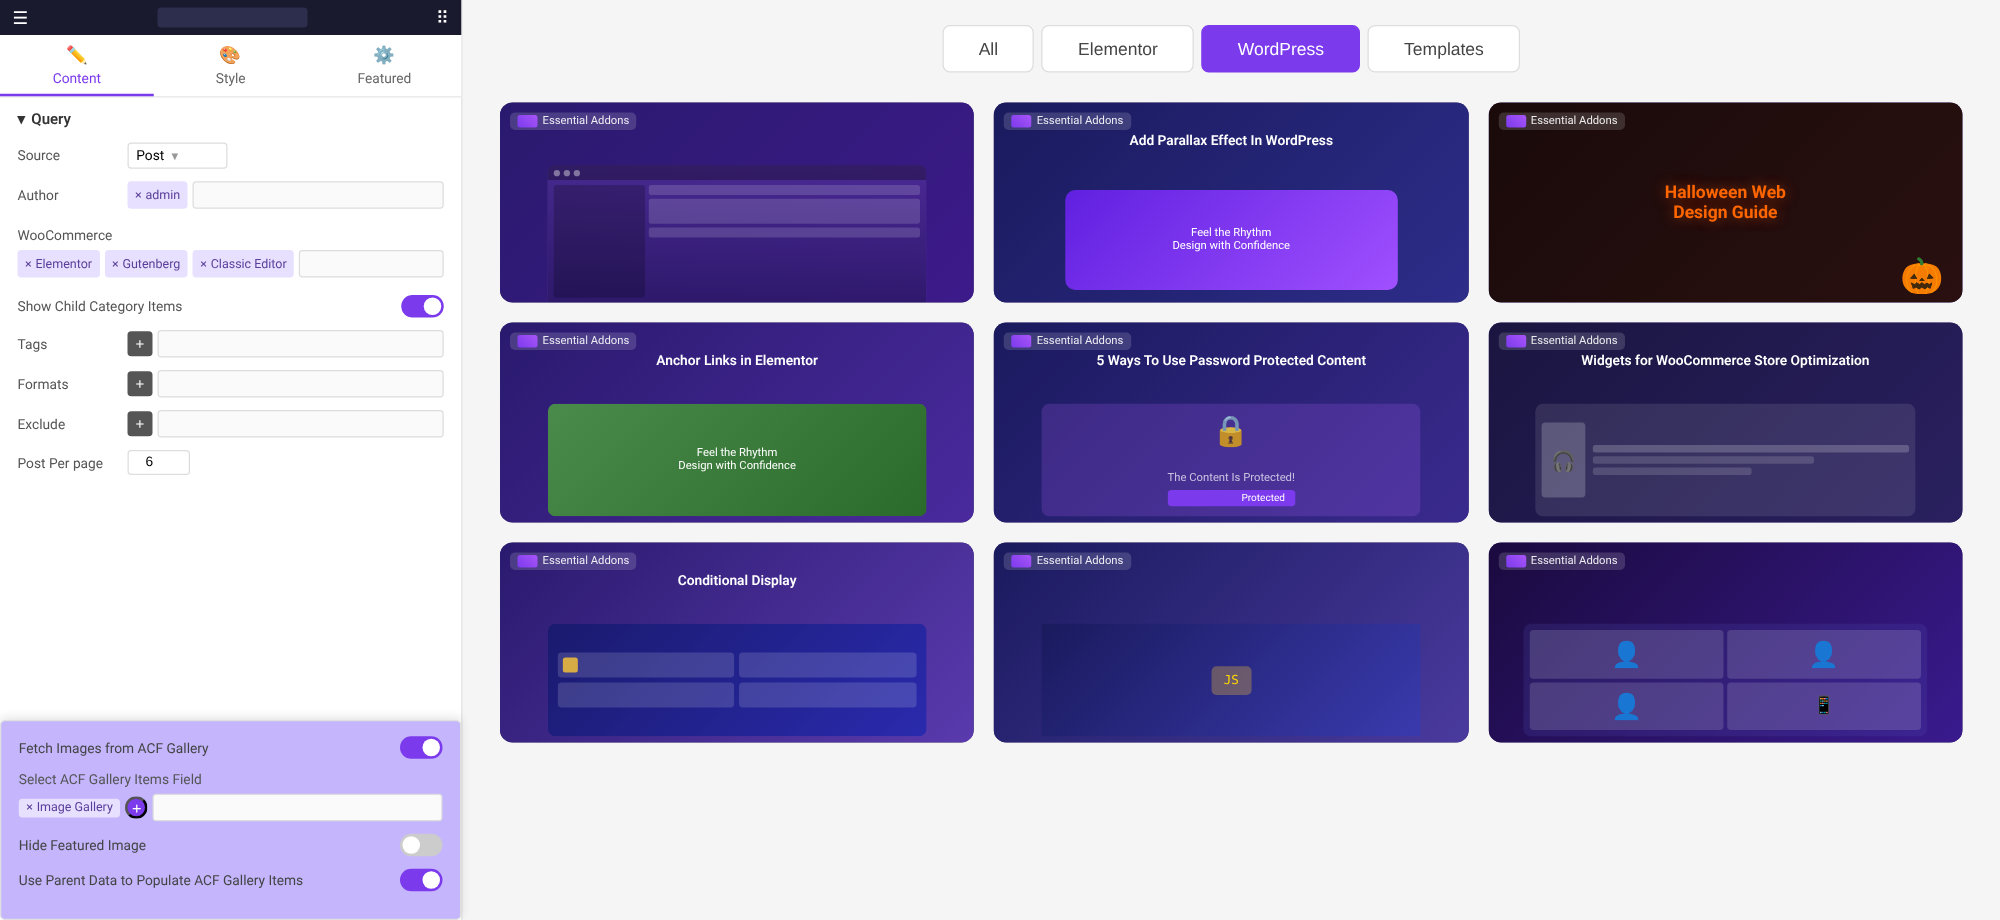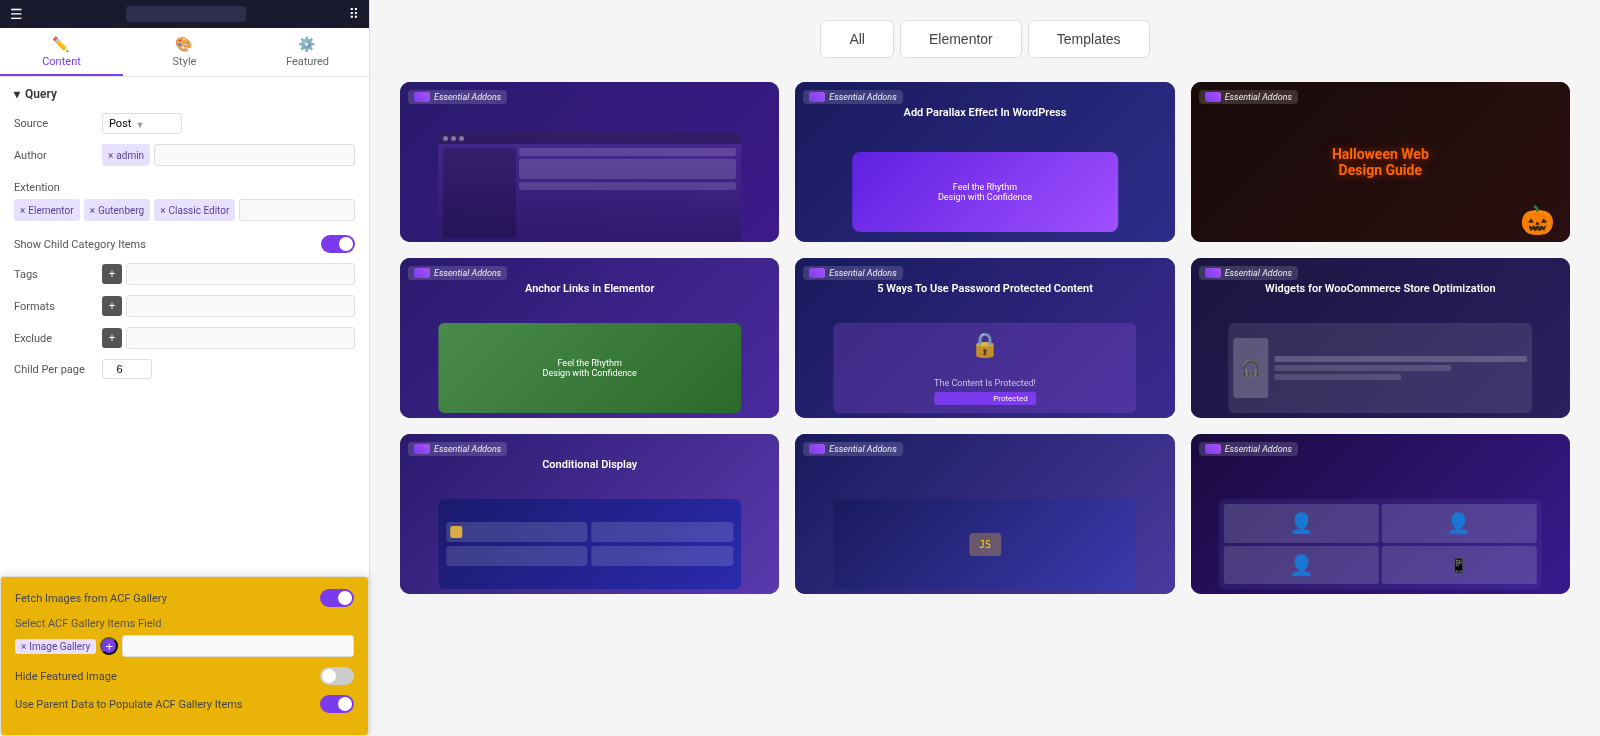--- a/index.html
+++ b/index.html
@@ -211,21 +211,21 @@
       width: 50px;
       text-align: center;
     }
 
     
     .tooltip-panel {
       position: absolute;
       bottom: 0;
       left: 0;
       right: 0;
-      background: #eab308;
+      background: #c4b5fd;
       border: 1px solid #e0e0e0;
       border-radius: 4px;
       padding: 12px 14px;
       box-shadow: 0 -2px 8px rgba(0,0,0,0.1);
       z-index: 20;
     }
 
     .tooltip-row {
       display: flex;
       align-items: center;
@@ -345,21 +345,20 @@
       width: 16px;
       height: 10px;
       background: linear-gradient(45deg, #7c3aed, #a855f7);
       border-radius: 2px;
     }
 
     .badge-text {
       font-size: 9px;
       color: #fff;
       opacity: 0.9;
-      font-style: italic;
     }
 
     .card-title {
       position: absolute;
       top: 24px;
       left: 0;
       right: 0;
       text-align: center;
       font-size: 11px;
       font-weight: 600;
@@ -603,21 +602,21 @@
       <div style="display:flex;gap:4px;flex:1;">
         <span class="tag">
           <span>×</span>
           <span>admin</span>
         </span>
         <input class="field-input" style="flex: 1 1 0%;">
       </div>
     </div>
 
     <div style="margin-bottom:10px;">
-      <span class="field-label">Extention</span>
+      <span class="field-label">WooCommerce</span>
       <div class="tag-list">
         <span class="tag">
           <span>×</span>
           <span>Elementor</span>
         </span>
         <span class="tag">
           <span>×</span>
           <span>Gutenberg</span>
         </span>
         <span class="tag">
@@ -651,21 +650,21 @@
 
     <div class="field-row">
       <span class="field-label">Exclude</span>
       <div style="display:flex;gap:4px;align-items:center;flex:1;">
         <button class="add-btn">+</button>
         <input class="field-input" style="flex: 1 1 0%;">
       </div>
     </div>
 
     <div class="field-row">
-      <span class="field-label">Child Per page</span>
+      <span class="field-label">Post Per page</span>
       <input type="number" class="number-input" value="6" style="">
     </div>
   </div>
 
   <div class="tooltip-panel">
 
     <div class="tooltip-row">
       <span class="field-label">Fetch Images from ACF Gallery</span>
       <div class="toggle"></div>
     </div>
@@ -692,20 +691,21 @@
       <div class="toggle"></div>
     </div>
   </div>
 </div>
 
 <div class="main-content">
 
   <div class="filter-tabs">
     <button class="filter-tab">All</button>
     <button class="filter-tab">Elementor</button>
+    <button class="filter-tab active">WordPress</button>
     <button class="filter-tab">Templates</button>
   </div>
 
   <div class="grid-3">
 
     <div class="card">
       <div class="card-img card-bg-1">
         <div class="card-badge">
           <div class="badge-logo"></div>
           <span class="badge-text">Essential Addons</span>

